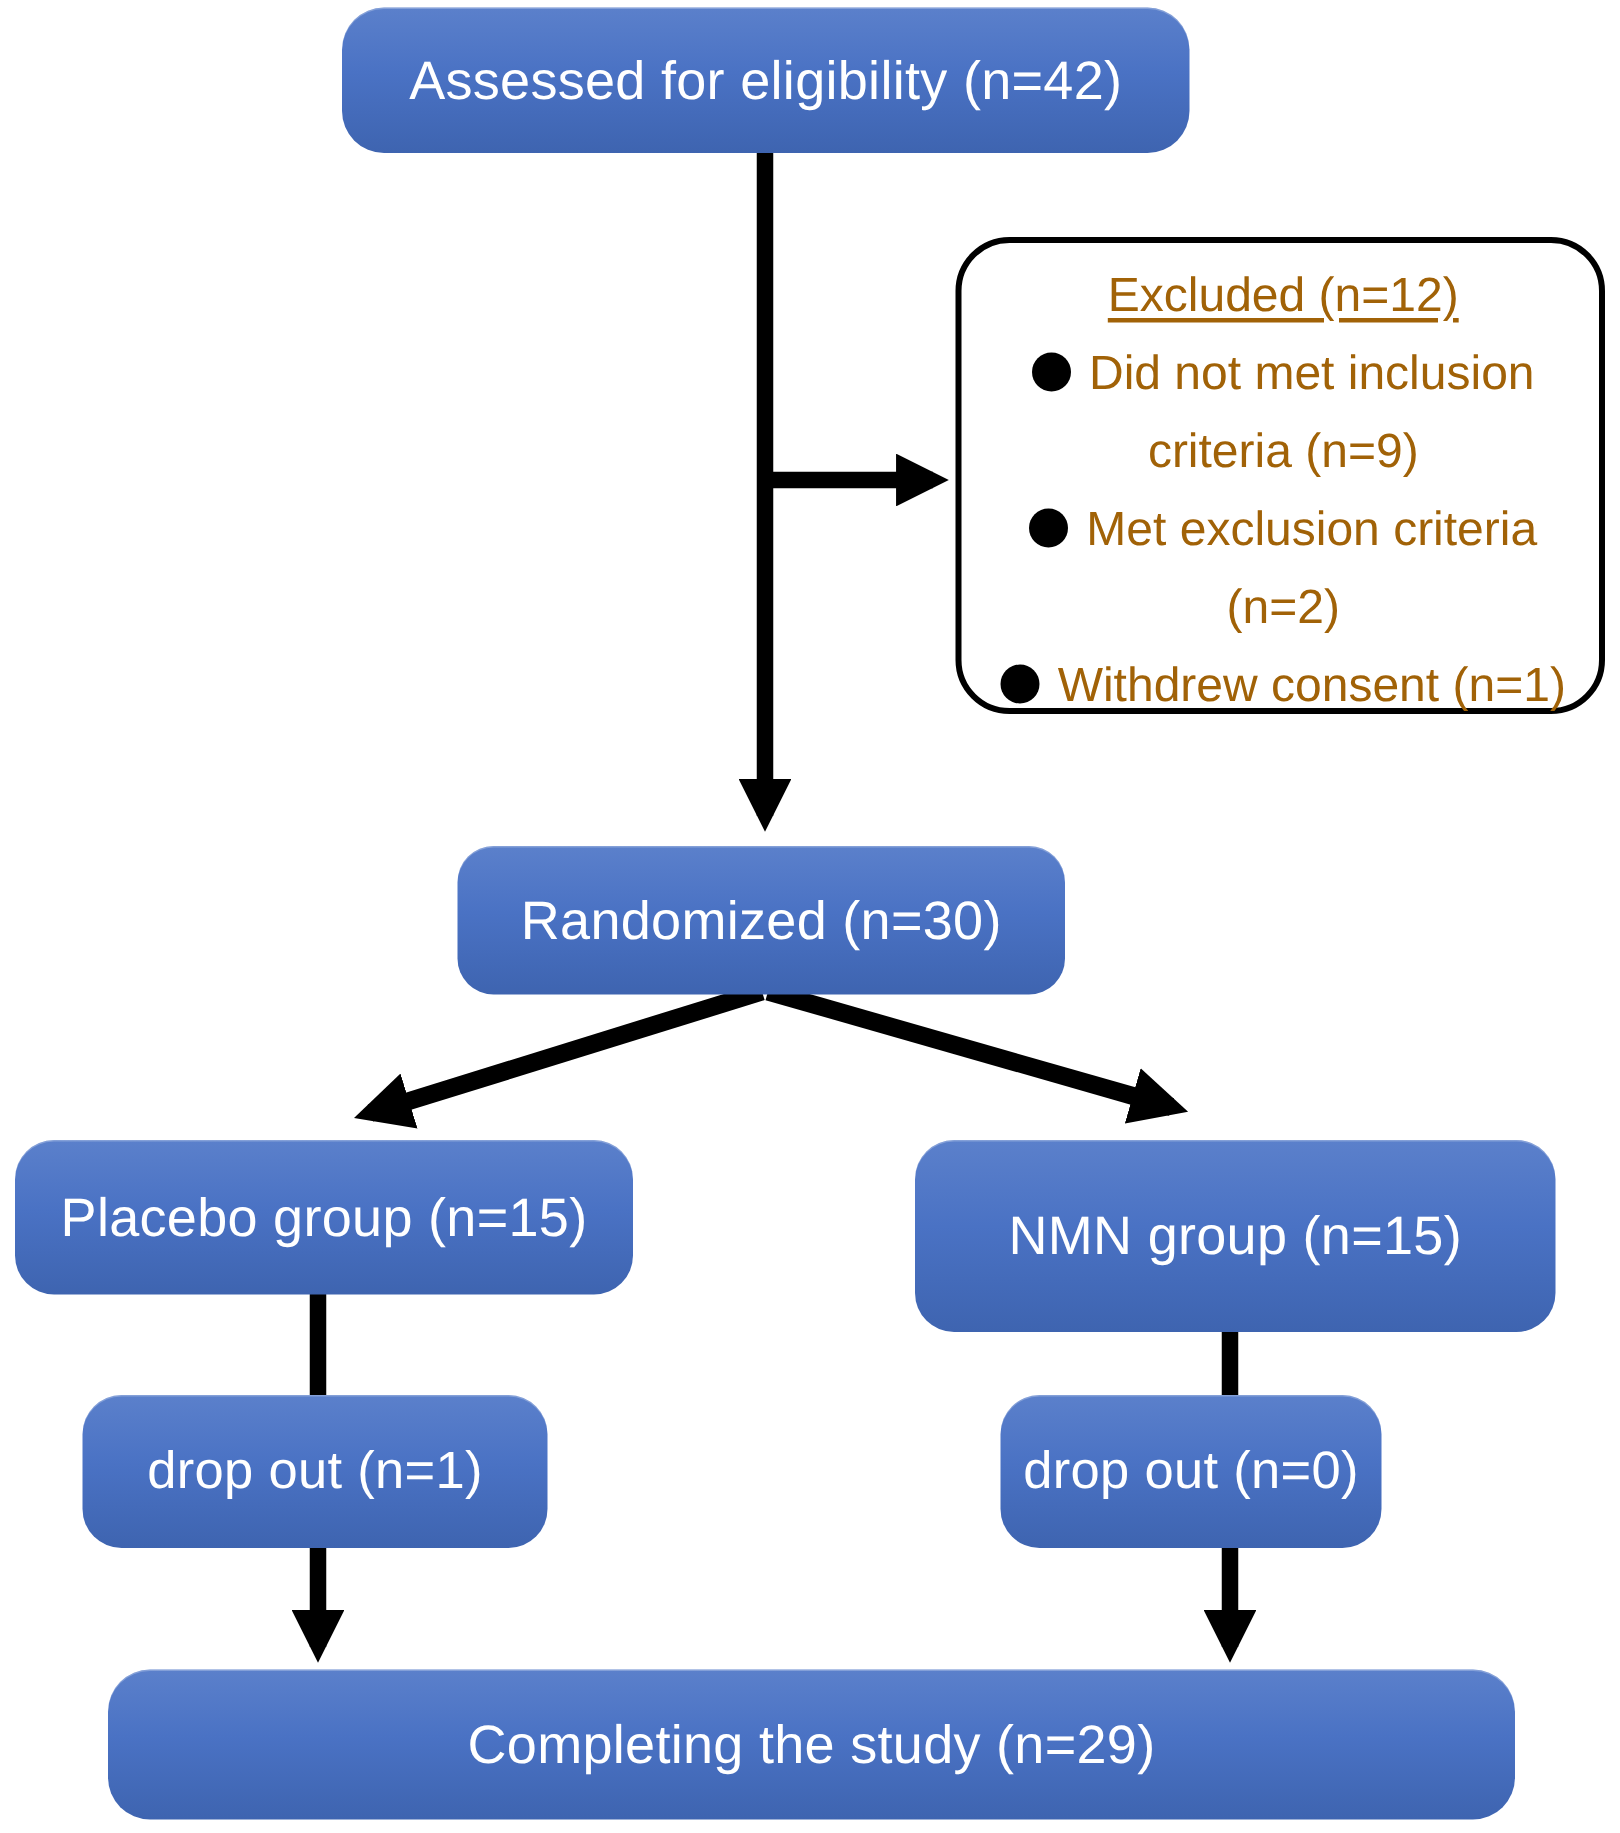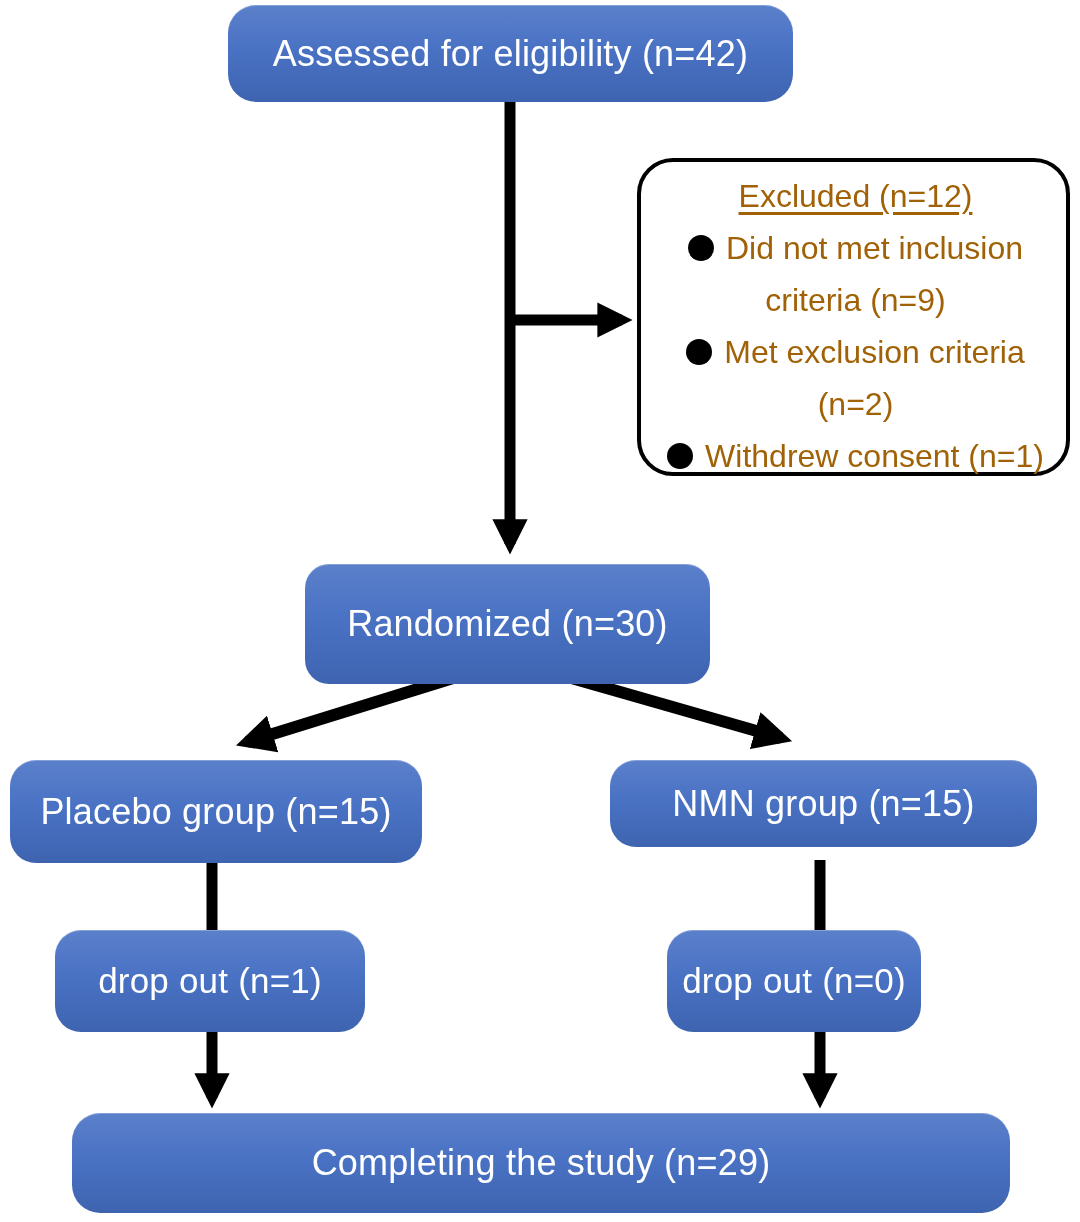--- a/index.html
+++ b/index.html
@@ -20,23 +20,23 @@
     display:flex;align-items:center;justify-content:center;
     color:#ffffff;
     background:linear-gradient(180deg,#5b80cb 0%,#4a72c4 45%,#3e64b0 100%);
     border-radius:26px;
     font-size:36px;
     letter-spacing:0.2px;
     text-align:center;
     box-shadow:inset 0 1px 0 rgba(255,255,255,0.25);
   }
   .box-assessed   {left:228px; top:5px;    width:565px; height:97px;  border-radius:28px;}
-  .box-randomized {left:305px; top:564px;  width:405px; height:120px;  border-radius:24px;}
+  .box-randomized {left:305px; top:564px;  width:405px; height:99px;  border-radius:24px;}
   .box-placebo    {left:10px;  top:760px;  width:412px; height:103px;}
-  .box-nmn        {left:610px; top:760px;  width:427px; height:87px;justify-content:center;}
+  .box-nmn        {left:610px; top:760px;  width:427px; height:128px;justify-content:center;}
   .box-dropout-l  {left:55px;  top:930px;  width:310px; height:102px; font-size:35px;}
   .box-dropout-r  {left:667px; top:930px;  width:254px; height:102px; font-size:35px;}
   .box-completing {left:72px;  top:1113px; width:938px; height:100px; border-radius:28px;}
   .excludedbox{
     position:absolute;
     z-index:2;
     left:637px; top:158px;
     width:433px; height:318px;
     box-sizing:border-box;
     background:#ffffff;

